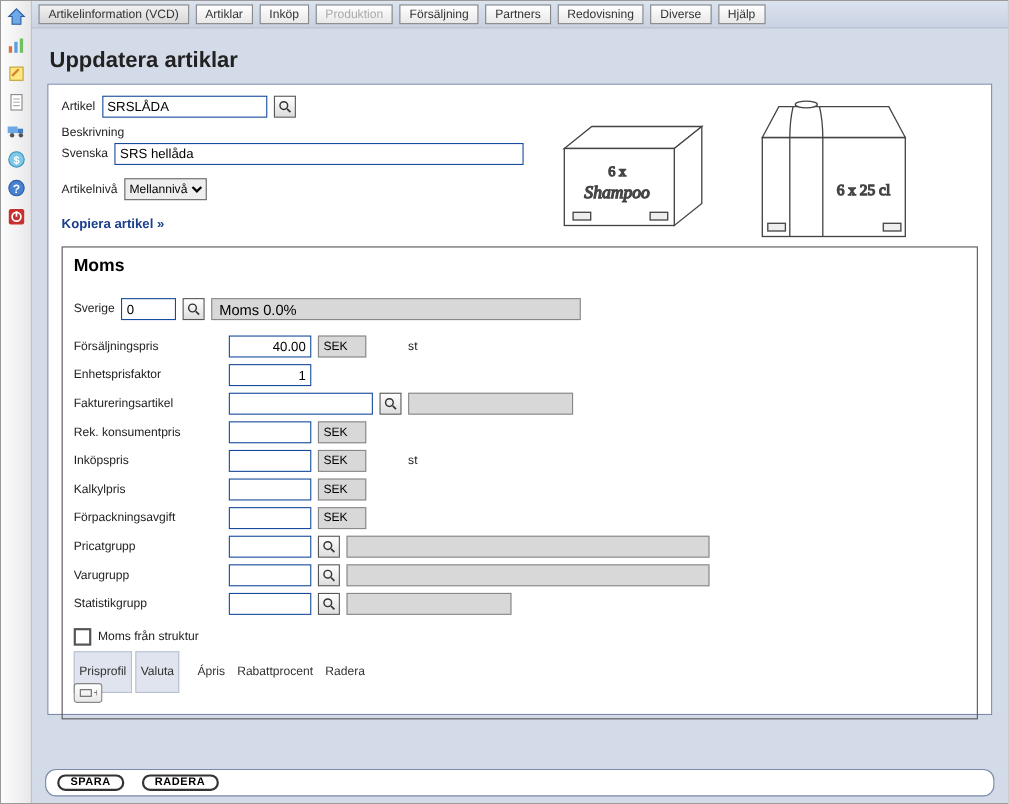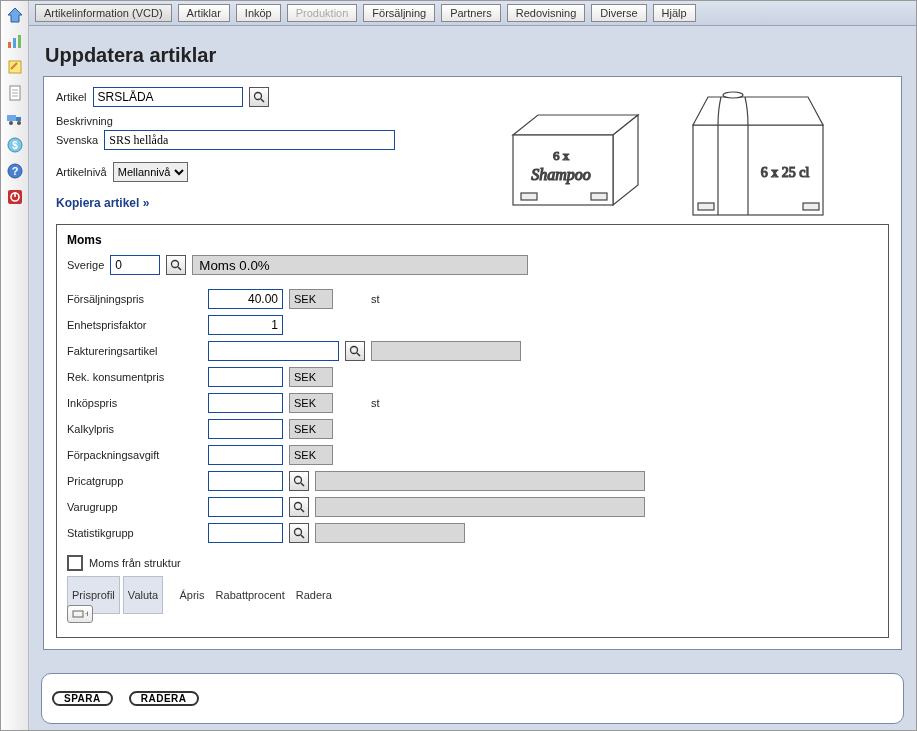--- a/index.html
+++ b/index.html
@@ -16,36 +16,36 @@
 .page-title { font-size:20px; font-weight:bold; color:#222; margin: 6px 0 10px 2px; }
 .tabs { display:flex; align-items:flex-end; gap:0; margin-left:8px; position:relative; z-index:2; }
 .tab { background:#c9d2e2; border:1px solid #7a8aa8; border-bottom:none; padding:2px 9px 3px 9px; font-size:11px; color:#1b3f8b; font-weight:bold; cursor:pointer; margin-right:-1px; border-radius:6px 6px 0 0; position:relative; }
 .tab.active { background:#fff; border-bottom:1px solid #fff; z-index:3; color:#000; }
 .panel { background:#fff; border:1px solid #7a8aa8; margin-top:-1px; padding:10px 12px 12px 12px; position:relative; height: 574px; }
 .row { display:flex; align-items:center; gap:6px; margin-bottom:6px; }
 .lbl { color:#222; }
 input.txt { border:1px solid #164a9c; background:#fff; font-size:12px; padding:1px 4px; height:20px; }
 .field-artikel { width:150px; font-weight:normal; font-size:13px; }
 .srchbtn { width:20px; height:20px; border:1px solid #555; background:linear-gradient(#fff,#ddd); display:inline-flex; align-items:center; justify-content:center; cursor:pointer; }
-.desc-input { width:291px;font-family:Liberation Serif, serif; }
+.desc-input { width:372px; }
 select.sel { border:1px solid #666; font-size:11px; height:20px; background:#eee; }
 .copy-link { color:#1b3f8b; font-weight:bold; font-size:12px; text-decoration:none; cursor:pointer; }
 .boximg { position:absolute; top:8px; right:18px; width:390px; height:140px; }
 .subpanel { border:1px solid #555; padding:8px 10px 14px 10px; margin-top:14px; }
-.subpanel .sub-hd { font-weight:bold; font-size:12px; margin-bottom:8px; }
+.subpanel .sub-hd { font-weight:bold; font-size:16px; margin-bottom:20px; }
 .grid { display:grid; grid-template-columns: 135px 75px 50px 20px 1fr; row-gap:6px; column-gap:6px; align-items:center; margin-top:14px; }
 .readonly-wide { width:336px; background:#d8d8d8; border:1px solid #888; height:20px; padding:1px 6px; }
 .readonly-med { width:150px; background:#d8d8d8; border:1px solid #888; height:20px; }
 .sekbox { background:#d8d8d8; border:1px solid #888; height:20px; width:44px; text-align:left; padding:1px 4px; font-size:11px; }
 .num { text-align:right; }
 .chk { width:16px; height:16px; border:2px solid #555; background:#fff; display:inline-block; vertical-align:middle; }
 .table-head { margin-top:18px; }
 .table-head span { font-size:11px; color:#333; padding:12px 4px; background:#dfe4ee; border:1px solid #b8c0d0; }
 .addrow { width:26px; height:18px; border:1px solid #888; background:linear-gradient(#fff,#e8e8e8); display:inline-flex; align-items:center; justify-content:center; cursor:pointer; margin-top:4px; border-radius:3px; }
-.footer { position:absolute; left:12px; right:12px; bottom:6px; background:#fff; border:1px solid #7a8aa8; border-radius:10px; padding:17px 10px; display:flex; align-items:center; gap:16px; }
+.footer { position:absolute; left:12px; right:12px; bottom:6px; background:#fff; border:1px solid #7a8aa8; border-radius:10px; padding:4px 10px; display:flex; align-items:center; gap:16px; }
 .pillbtn { border:2px solid #333; border-radius:10px; padding:0px 10px; font-size:10px; font-weight:bold; background:#fff; cursor:pointer; letter-spacing:0.5px; }
 .navlinks { font-size:12px; color:#888; }
 .navlinks .on { color:#1b3f8b; font-weight:bold; cursor:pointer; }
 .navlinks .off { color:#aaa; }
 svg { display:block; }
 .group-display { background:#d8d8d8; border:1px solid #888; height:20px; width:330px; display:inline-block; }
 </style>
 </head>
 <body>
 

